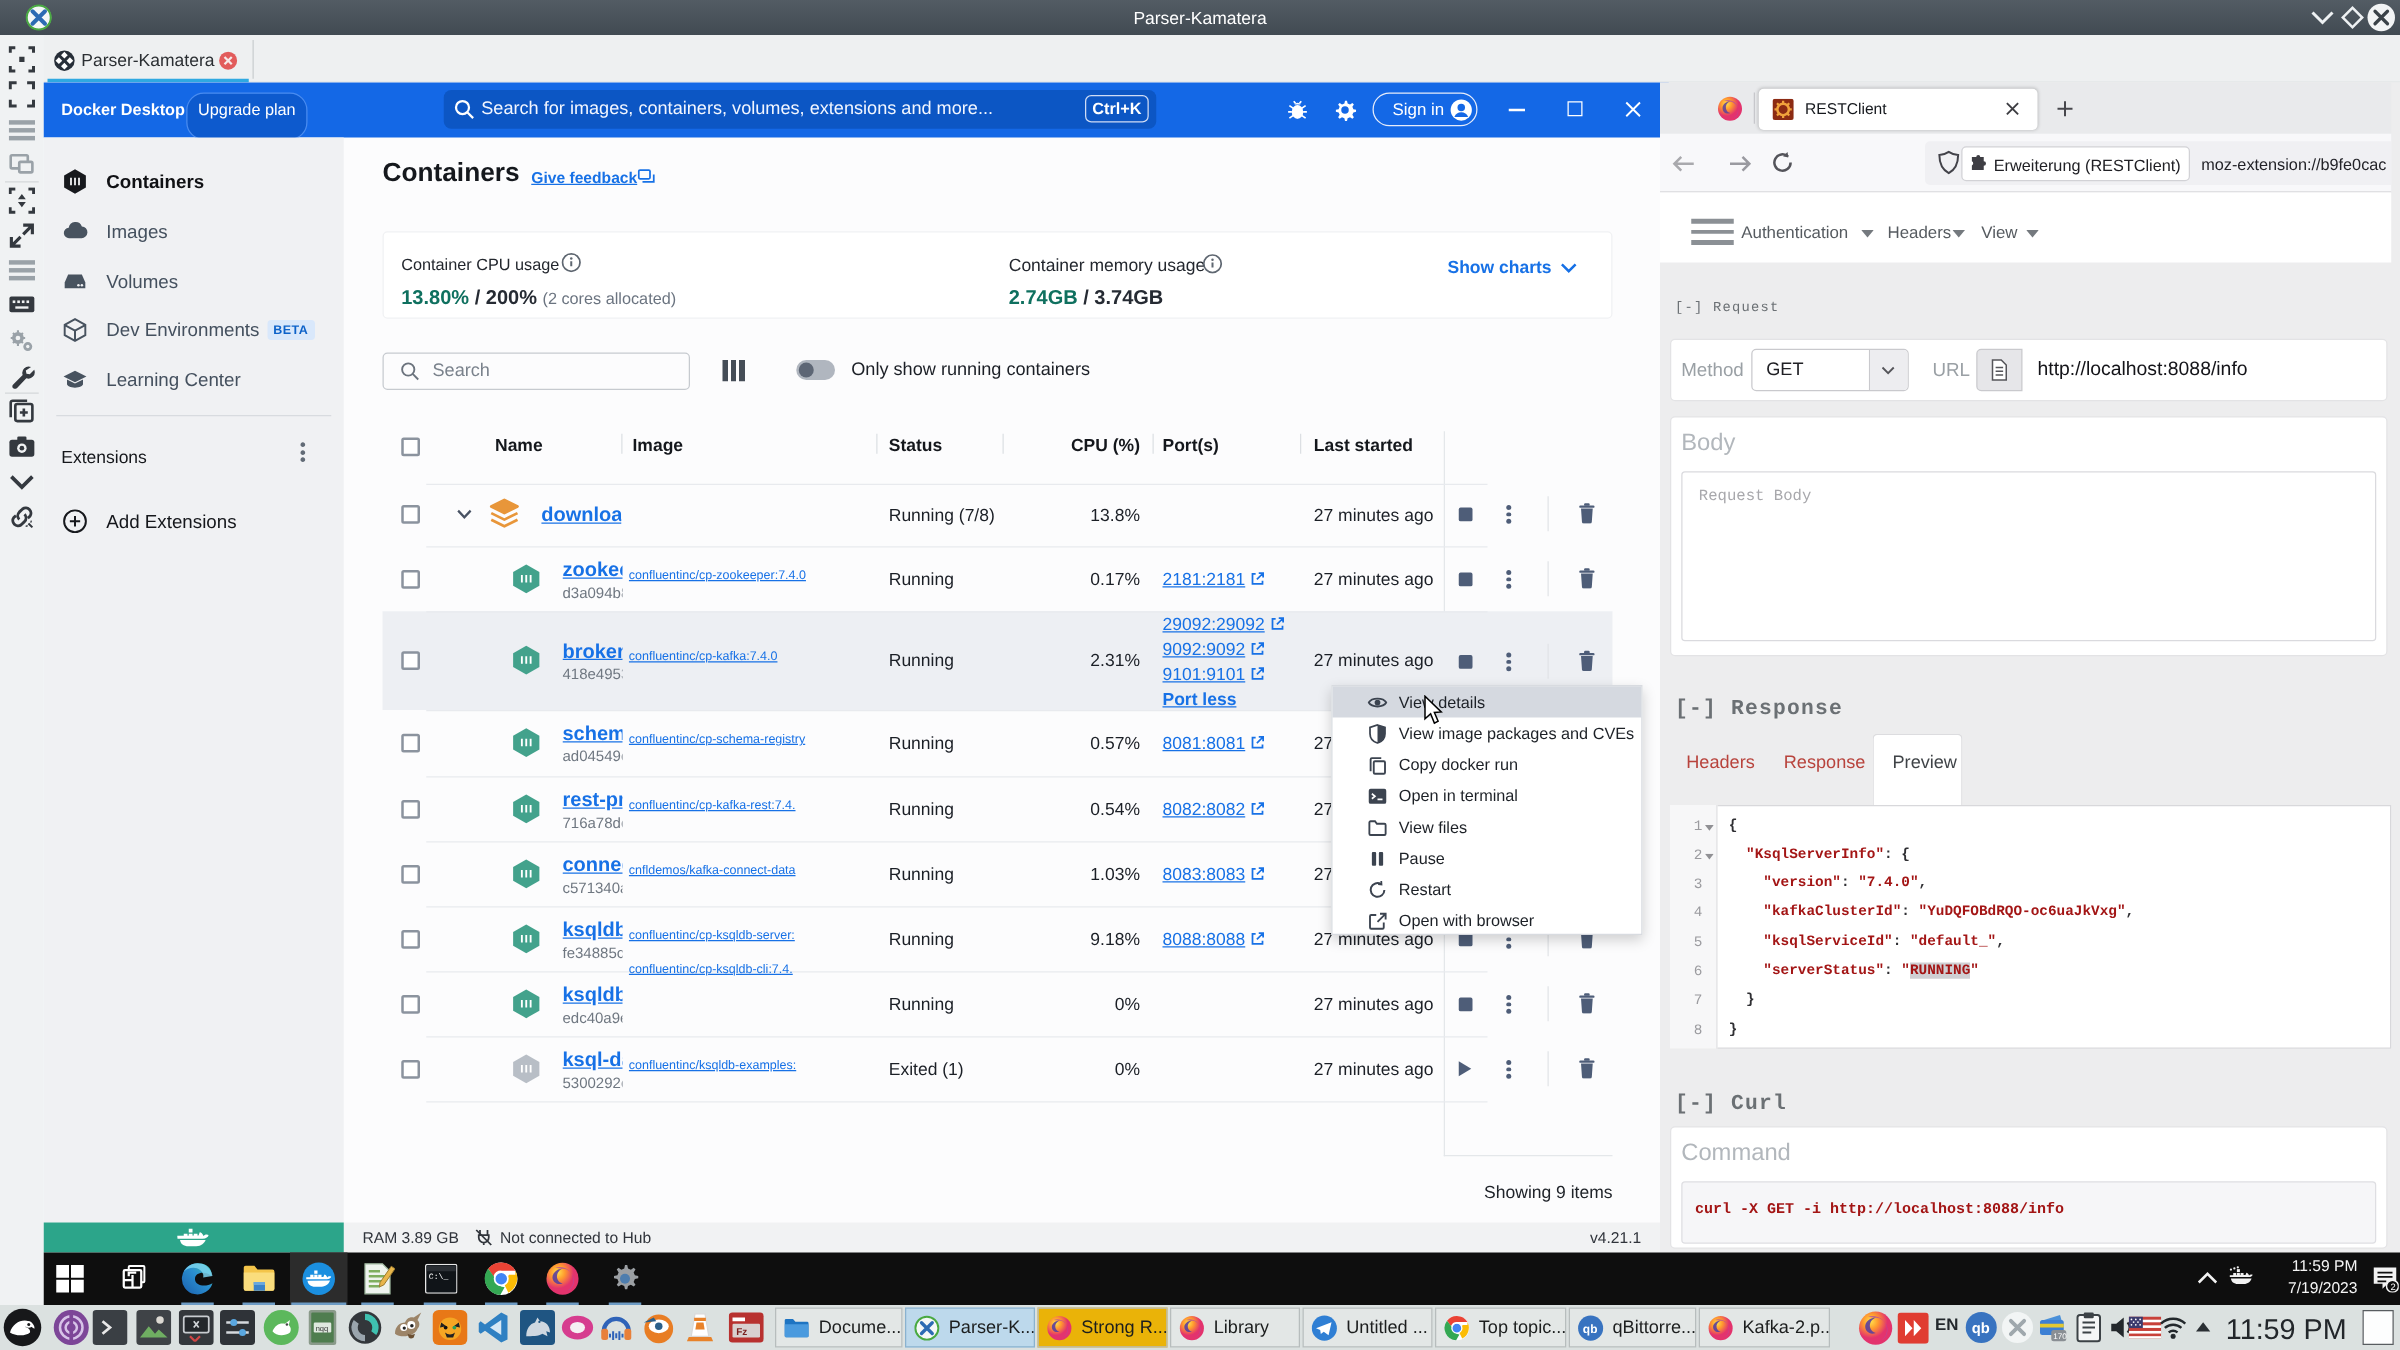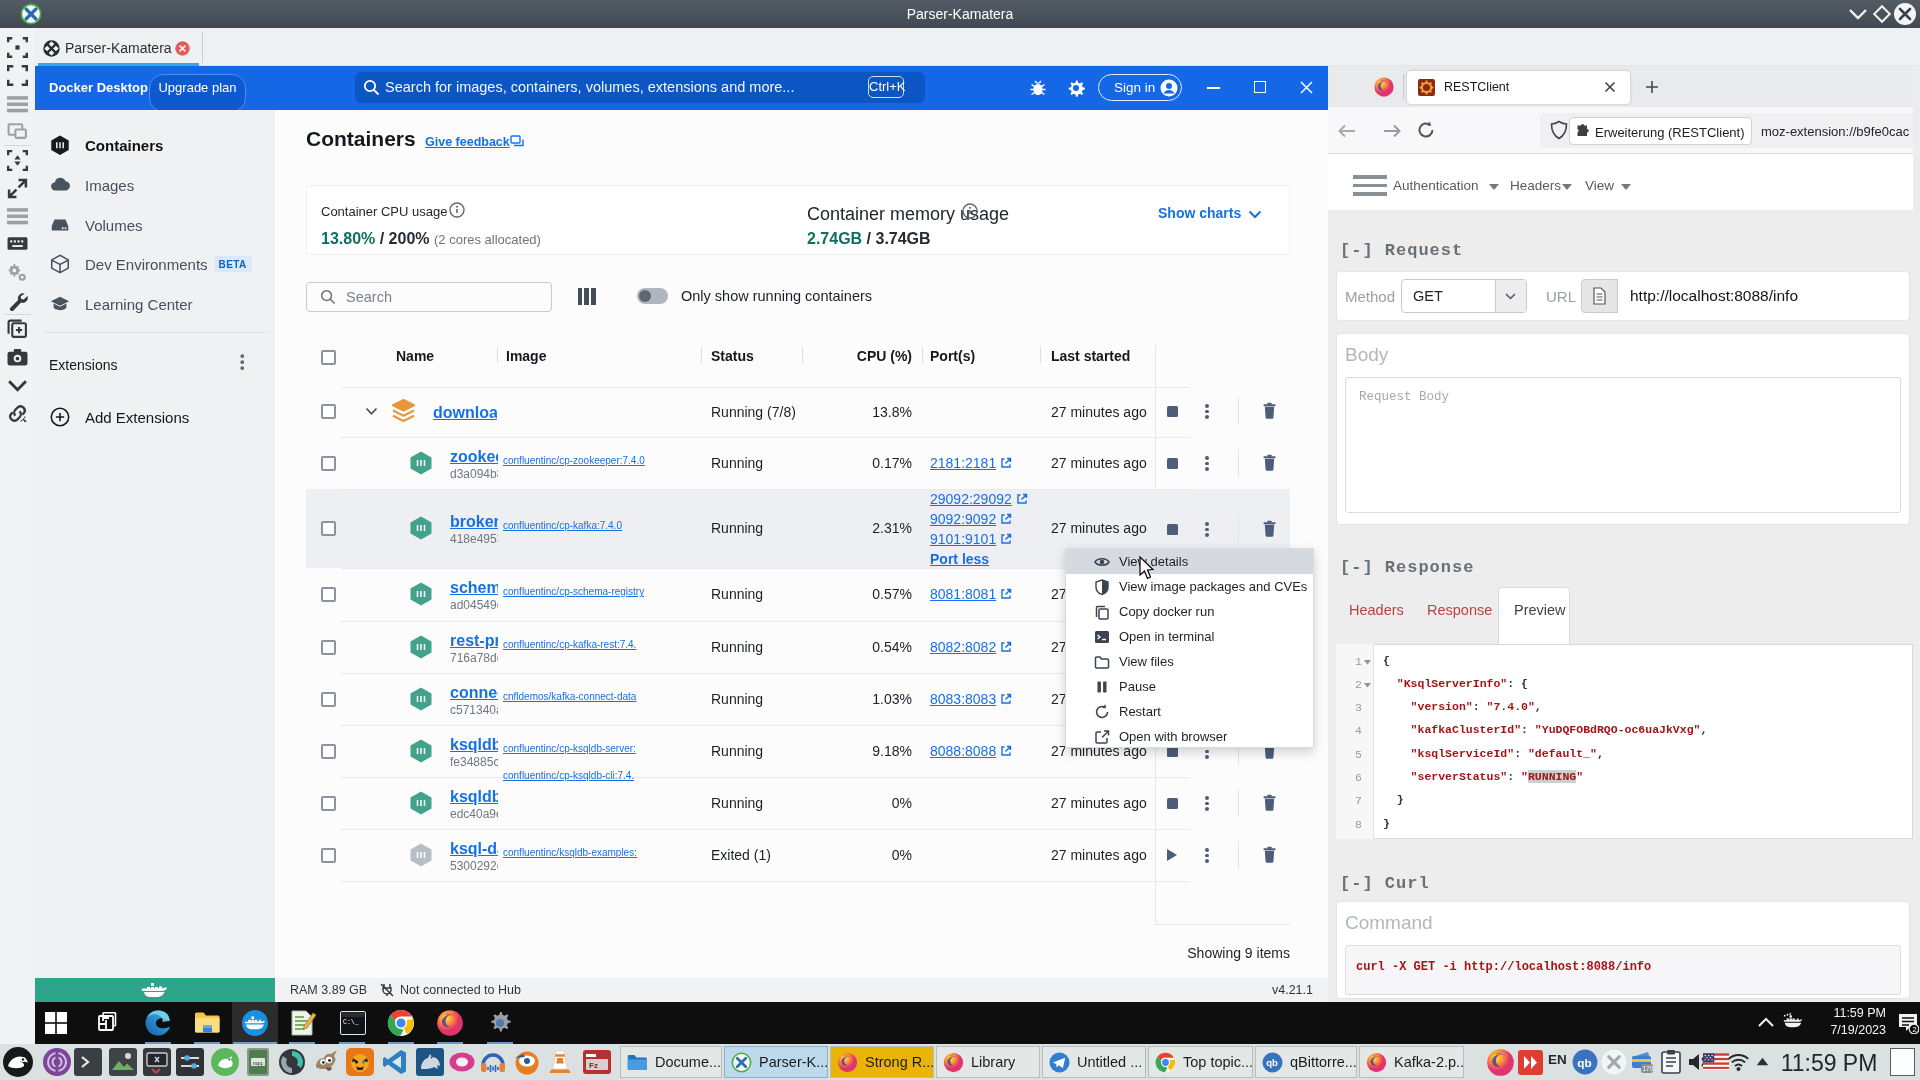--- a/index.html
+++ b/index.html
@@ -176,21 +176,21 @@
 <div id="docker">
  <div id="dhead">
   <div class="abs" style="left:14px;top:14px;font-size:13px;font-weight:bold;color:#fff">Docker Desktop</div>
   <div class="abs" style="left:114px;top:8px;width:97px;height:38px;background:#0d5ace;border:1px solid #4a8cf0;border-radius:14px;color:#fff;font-size:13px;text-align:center;line-height:25px">Upgrade plan</div>
   <div class="abs" style="left:320px;top:6px;width:570px;height:31px;background:#0c56c4;border-radius:6px">
     <svg class="abs" style="left:8px;top:7px" width="17" height="17" viewBox="0 0 17 17">
           <circle cx="7" cy="7" r="5.2" fill="none" stroke="#fff" stroke-width="1.8"></circle>
           <path d="M11 11 L15.5 15.5" stroke="#fff" stroke-width="1.8"></path>
         </svg>
     <div class="abs" style="left:30px;top:7px;font-size:14.5px;color:#f2f6ff">Search for images, containers, volumes, extensions and more...</div>
-    <div class="abs" style="left:513px;top:4px;width:36px;height:22px;border:1.5px solid #cfdcf5;border-radius:5px;color:#fff;font-size:13px;font-weight:normal;text-align:center;line-height:20px">Ctrl+K</div>
+    <div class="abs" style="left:513px;top:4px;width:51px;height:22px;border:1.5px solid #cfdcf5;border-radius:5px;color:#fff;font-size:13px;font-weight:bold;text-align:center;line-height:20px">Ctrl+K</div>
   </div>
   <svg class="abs" style="left:994px;top:13px" width="18" height="18" viewBox="0 0 18 18">
         <ellipse cx="9" cy="10.5" rx="4.6" ry="5.5" fill="#fff"></ellipse>
         <path d="M6.5 4.5 a3 3 0 0 1 5 0" fill="#fff"></path>
         <path d="M9 5.5 v10 M1.5 10.5 h3 M13.5 10.5 h3 M2.5 5.5 l3.2 2.2 M15.5 5.5 l-3.2 2.2 M2.5 15.5 l3.2-2.2 M15.5 15.5 l-3.2-2.2 M6 2 l1.5 1.8 M12 2 l-1.5 1.8" stroke="#fff" stroke-width="1.4" fill="none"></path>
         <path d="M9 6 a4.6 5.5 0 0 0 0 10z" fill="#fff"></path>
       </svg>
   <svg class="abs" style="left:1032px;top:13px" width="18" height="18" viewBox="0 0 18 18" fill="#fff">
         <path d="M9 1.5 l1.6 0 .5 2.2 1.9.8 1.9-1.2 1.2 1.2 -1.2 1.9 .8 1.9 2.2.5 0 1.6 -2.2.5 -.8 1.9 1.2 1.9 -1.2 1.2 -1.9-1.2 -1.9.8 -.5 2.2 -1.6 0 -.5-2.2 -1.9-.8 -1.9 1.2 -1.2-1.2 1.2-1.9 -.8-1.9 -2.2-.5 0-1.6 2.2-.5 .8-1.9 -1.2-1.9 1.2-1.2 1.9 1.2 1.9-.8 z"></path>
         <circle cx="9" cy="9" r="3" fill="#1468e6"></circle>
@@ -266,21 +266,21 @@
         <path d="M4 10.5 h9 v-6"></path>
       </svg>
   <div class="abs" style="left:271px;top:119px;width:984px;height:70px;background:#fff;border:1px solid #f0f1f3;border-radius:4px"></div>
   <div class="abs" style="left:286px;top:138px;font-size:13px;color:#23272e">Container CPU usage</div>
   <svg class="abs" style="left:414px;top:136px" width="16" height="16" viewBox="0 0 16 16">
         <circle cx="8" cy="8" r="7" fill="none" stroke="#5f6771" stroke-width="1.4"></circle>
         <path d="M8 7 v4" stroke="#5f6771" stroke-width="1.6"></path>
         <circle cx="8" cy="4.8" r="1" fill="#5f6771"></circle>
       </svg>
   <div class="abs" style="left:286px;top:164px;font-size:16px;color:#6b7480"><span style="color:#0f705f;font-weight:bold">13.80%</span> <span style="color:#262b33;font-weight:bold">/ 200%</span> <span style="font-size:13px">(2 cores allocated)</span></div>
-  <div class="abs" style="left:772px;top:138px;font-size:18px;color:#23272e">Container memory usage</div>
+  <div class="abs" style="left:772px;top:138px;font-size:14px;color:#23272e">Container memory usage</div>
   <svg class="abs" style="left:927px;top:137px" width="16" height="16" viewBox="0 0 16 16">
         <circle cx="8" cy="8" r="7" fill="none" stroke="#5f6771" stroke-width="1.4"></circle>
         <path d="M8 7 v4" stroke="#5f6771" stroke-width="1.6"></path>
         <circle cx="8" cy="4.8" r="1" fill="#5f6771"></circle>
       </svg>
   <div class="abs" style="left:772px;top:164px;font-size:16px;color:#262b33;font-weight:bold"><span style="color:#0f705f">2.74GB</span> / 3.74GB</div>
   <div class="abs" style="left:1123px;top:139px;font-size:14px;font-weight:bold;color:#1771e6">Show charts</div>
   <svg class="abs" style="left:1213px;top:144px" width="14" height="9" viewBox="0 0 14 9">
         <path d="M1.5 1.5 L7 7 L12.5 1.5" fill="none" stroke="#1771e6" stroke-width="2"></path>
       </svg>
@@ -752,21 +752,21 @@
       <path d="M0 0 L5 6 L10 0 Z" fill="#74797e"></path>
     </svg>
 <div class="abs" style="left:182px;top:112px;font-size:13.5px;color:#565b60">Headers</div>
 <svg class="abs" style="left:234px;top:118px" width="10" height="7" viewBox="0 0 10 7">
       <path d="M0 0 L5 6 L10 0 Z" fill="#74797e"></path>
     </svg>
 <div class="abs" style="left:257px;top:112px;font-size:13.5px;color:#565b60">View</div>
 <svg class="abs" style="left:293px;top:118px" width="10" height="7" viewBox="0 0 10 7">
       <path d="M0 0 L5 6 L10 0 Z" fill="#74797e"></path>
     </svg>
-<div class="mono abs" style="left:12px;top:175px;font-size:17px;font-weight:bold;color:#6b7074;letter-spacing:1px">[-] Request</div>
+<div class="mono abs" style="left:12px;top:175px;font-size:11px;font-weight:normal;color:#6b7074;letter-spacing:1px">[-] Request</div>
 <div class="abs" style="left:8px;top:205px;width:574px;height:50px;background:#fff;border:1px solid #e3e3e5;border-radius:4px"></div>
 <div class="abs" style="left:17px;top:222px;font-size:15px;color:#9aa0a5">Method</div>
 <div class="abs" style="left:73px;top:213px;width:126px;height:34px;background:#fff;border:1px solid #c9c9cd;border-radius:4px"></div>
 <div class="abs" style="left:167px;top:214px;width:31px;height:32px;background:#ededf0;border-left:1px solid #c9c9cd;border-radius:0 3px 3px 0"></div>
 <div class="abs" style="left:85px;top:222px;font-size:14.5px;color:#202025">GET</div>
 <svg class="abs" style="left:177px;top:227px" width="11" height="7" viewBox="0 0 11 7">
       <path d="M1 1 L5.5 5.5 L10 1" fill="none" stroke="#55555a" stroke-width="1.5"></path>
     </svg>
 <div class="abs" style="left:218px;top:222px;font-size:15px;color:#9aa0a5">URL</div>
 <div class="abs" style="left:253px;top:213px;width:37px;height:34px;background:#e6e6e9;border:1px solid #c9c9cd;border-radius:4px 0 0 4px"></div>

